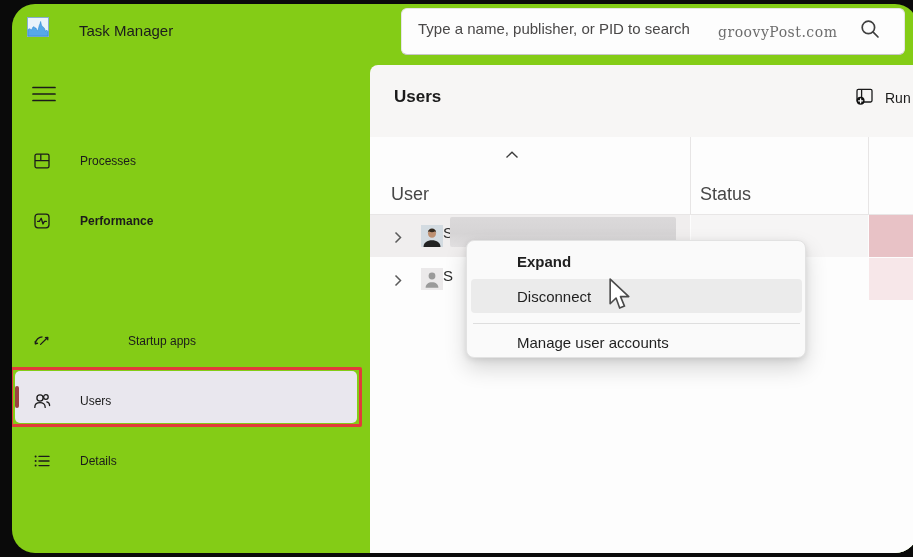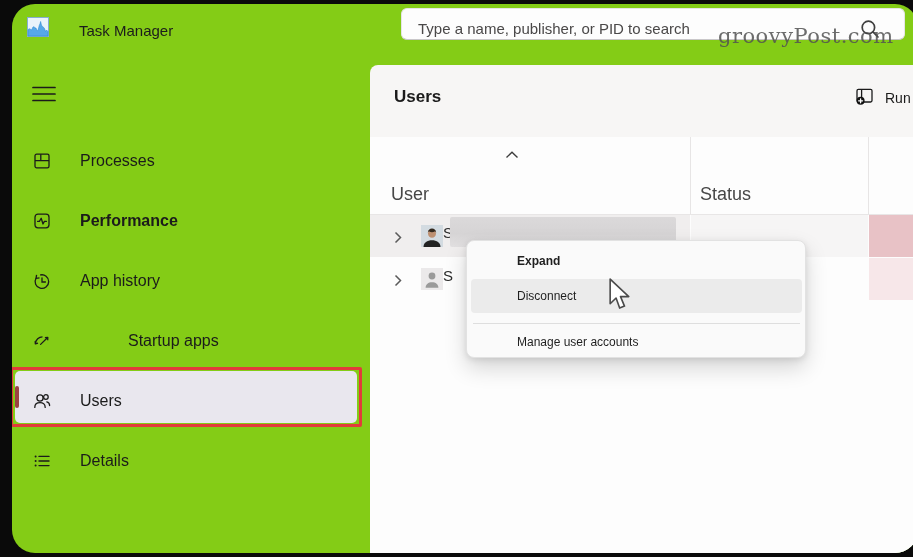--- a/index.html
+++ b/index.html
@@ -2,32 +2,32 @@
 <html><head>
 <meta charset="utf-8">
 <style>
   * { margin:0; padding:0; box-sizing:border-box; }
   html,body { width:913px; height:557px; }
   body { font-family:"Liberation Sans","DejaVu Sans",sans-serif; }
   .screen { position:relative; width:913px; height:557px; background:#0a0a0a; }
   .window { position:absolute; left:12px; top:4px; width:906px; height:549px;
             background:#84cc16; overflow:hidden;border-radius:23px; }
   .abs { position:absolute; }
-  .label { color:#1b1b1b; font-size:16px; white-space:nowrap; }
+  .label { color:#1b1b1b; font-size:12px; white-space:nowrap; }
 
   
   .app-title { left:67px; top:18px; font-size:15px; color:#1c1c1c; }
-  .search-box { left:389px; top:4px; width:504px; height:32px; background:#fdfdfd;
+  .search-box { left:389px; top:4px; width:504px; height:47px; background:#fdfdfd;
                 border:1px solid #e6e4e6; border-bottom:1px solid #c9c7c9; border-radius:6px; }
   .search-box input { position:absolute; left:16px; top:0; width:420px; height:38px; border:none;
                 background:transparent; outline:none; font-size:15px; color:#4a4848;
                 font-family:"Liberation Sans","DejaVu Sans",sans-serif; }
   .search-box input::placeholder { color:#4a4848; opacity:1; }
   .watermark { left:706px; top:20px; font-family:"DejaVu Serif","Liberation Serif",serif;
-               font-size:21px; color:rgba(82,82,82,0.85); z-index:60; letter-spacing:0.5px;text-align:right; }
+               font-size:14px; color:rgba(82,82,82,0.85); z-index:60; letter-spacing:0.5px;text-align:right; }
 
   
   .side-item { left:6px; width:344px; height:48px; display:flex; align-items:center; }
   .side-item .ic { width:20px; height:20px; margin-left:14px; flex:0 0 auto; }
   .side-item .txt { margin-left:28px; }
   .sel-bg { left:3px; top:367px; width:342px; height:52px; background:#e9e7ee; border-radius:5px; }
   .accent-pill { left:3px; top:382px; width:4px; height:22px; background:#9c4343; border-radius:2px; }
   .red-box { left:-2px; top:363px; width:352px; height:60px; border:3px solid #e23b3b;
              border-radius:2px; z-index:40; }
 
@@ -44,21 +44,21 @@
   .name-blur { left:80px; top:2px; width:226px; height:30px; border-radius:2px;
                background:linear-gradient(180deg,#dbd9da 0%,#d6d4d5 55%,#e2e0e1 100%); }
   .initial { position:absolute; left:73px; top:9px; font-size:15px; color:#2a2a2a; }
 
   
   .ctx-menu { left:454px; top:236px; width:340px; height:118px; background:#fafafa;
               border:1px solid #e2e2e2; border-radius:8px; z-index:80;
               box-shadow:0 10px 22px rgba(0,0,0,0.16), 0 2px 6px rgba(0,0,0,0.10); }
   .ctx-item { position:absolute; left:4px; width:331px; height:34px; display:flex;
               align-items:center; border-radius:4px; }
-  .ctx-item .txt { margin-left:46px; font-size:12px; color:#1f1f1f; }
+  .ctx-item .txt { margin-left:46px; font-size:15px; color:#1f1f1f; }
   .ctx-sep { position:absolute; left:6px; top:82px; width:327px; height:1px; background:#dedede; }
   .cursor { left:596px; top:274px; z-index:100; }
 </style>
 </head>
 <body>
 
 <div class="screen">
 <div class="window">
 
   <div class="abs" style="left:15px;top:13px;width:22px;height:20px;">
@@ -102,30 +102,20 @@
   <div class="abs side-item" style="top:193px;font-weight:bold;">
     <span class="ic">
       <svg width="20" height="20" viewBox="0 0 20 20" fill="none" stroke="#1b1b1b" stroke-width="1.3">
         <rect x="3" y="3.2" width="14" height="13.6" rx="3"></rect>
         <path d="M5.6 10.4 H7.4 L9.2 7.2 L11 13 L12.4 10.4 H14.4" stroke-linejoin="round" stroke-linecap="round"></path>
       </svg>
     </span>
     <span class="txt label">Performance</span>
   </div>
 
-  <div class="abs side-item" style="top:253px;">
-    <span class="ic">
-      <svg width="20" height="20" viewBox="0 0 20 20" fill="none" stroke="#1b1b1b" stroke-width="1.3">
-        <path d="M4.0 7.2 A6.8 6.8 0 1 0 8.2 4.0"></path>
-        <path d="M4.6 3.8 L4.0 7.3 L7.5 6.8" stroke-linejoin="round"></path>
-        <path d="M10 6.8 V11 H13.4" stroke-linecap="round"></path>
-      </svg>
-    </span>
-    <span class="txt label">App history</span>
-  </div>
 
   <div class="abs side-item" style="top:313px;gap:48px;">
     <span class="ic">
       <svg width="20" height="20" viewBox="0 0 20 20" fill="none" stroke="#1b1b1b" stroke-width="1.3">
         <path d="M3.5 12.5 A7 7 0 0 1 10.5 5.9"></path>
         <path d="M3.1 10.2 L3.4 12.9 L6 12.1" stroke-linejoin="round"></path>
         <path d="M8.6 13.4 L15.4 6.8" stroke-linecap="round"></path>
         <path d="M15.7 9.3 L15.8 6.4 L12.9 6.6" stroke-linejoin="round"></path>
       </svg>
     </span>

